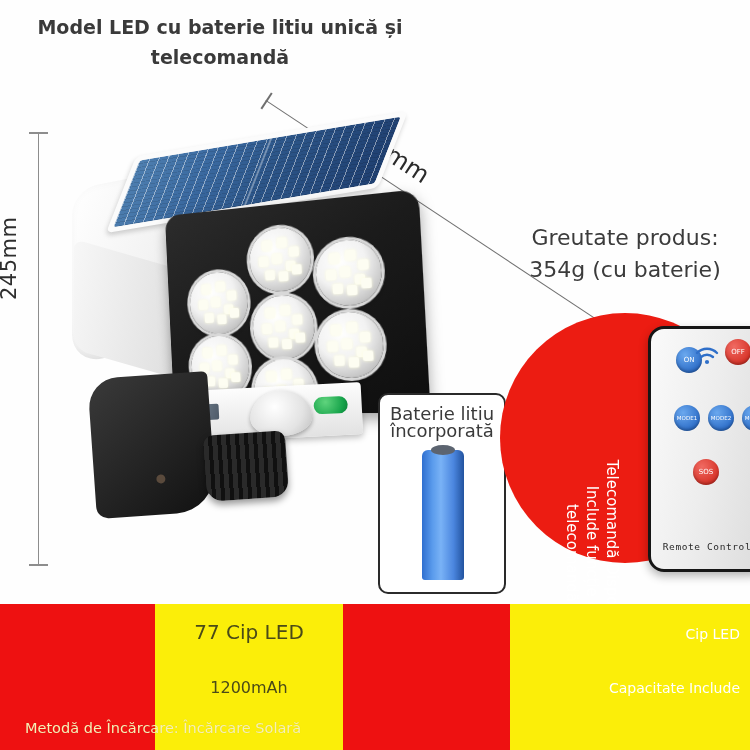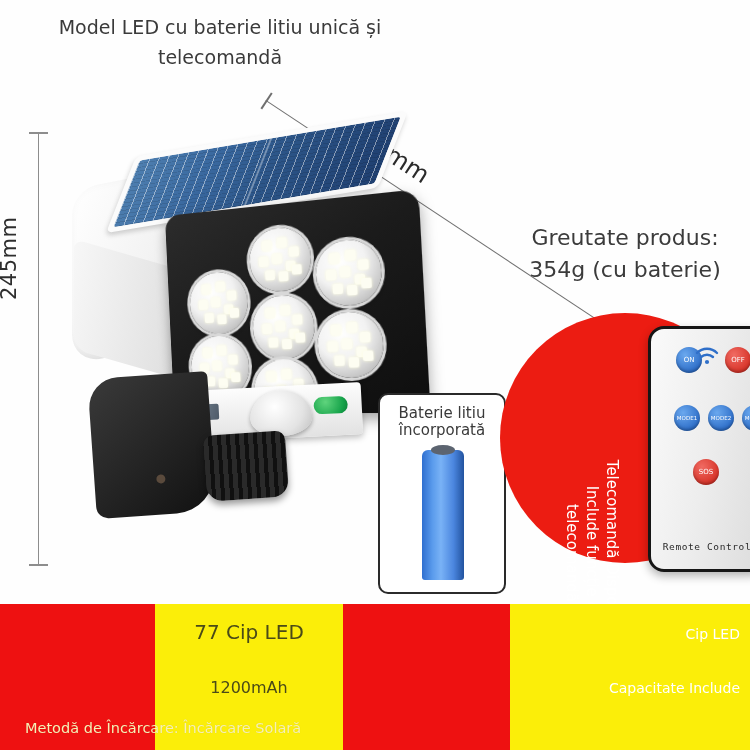--- a/index.html
+++ b/index.html
@@ -9,20 +9,21 @@
     font-family:"Liberation Sans", sans-serif;
     position:relative;
   }
   #stage{position:absolute;left:0;top:0;width:750px;height:750px;background:#fefefe;overflow:hidden;}
 
   
   .title{
     position:absolute;left:20px;top:12px;width:400px;
     text-align:center;font-size:19px;line-height:30px;color:#3a3a3a;
     font-family:"DejaVu Sans", sans-serif;
+    font-weight:bold;
   }
 
   
   .blue-box{
     position:absolute;left:432px;top:4px;width:316px;height:138px;
     border-radius:12px;
     background:linear-gradient(180deg,#3e63e4 0%,#2f55dd 55%,#1f46d6 100%);
     box-shadow:0 2px 6px rgba(40,60,170,.35);
     color:#e8edff;font-size:15.5px;line-height:21.5px;
     text-align:center;padding:9px 10px 0 10px;box-sizing:border-box;
@@ -141,21 +142,21 @@
   }
   .screwhole{position:absolute;left:62px;top:100px;width:9px;height:9px;border-radius:50%;background:#5a4a3c;}
 
   
   .bat-card{
     position:absolute;left:378px;top:393px;width:124px;height:197px;
     background:#ffffff;border:2px solid #2a2a2a;border-radius:10px;
   }
   .bat-title{
     position:absolute;left:0;top:10px;width:100%;text-align:center;
-    font-size:15px;line-height:17px;color:#3a3a3a;
+    font-size:18px;line-height:17px;color:#3a3a3a;
     font-family:"DejaVu Sans", sans-serif;
   }
   .battery{
     position:absolute;left:42px;top:55px;width:42px;height:130px;
     background:linear-gradient(90deg,#2f6fd0 0%,#5a9bec 25%,#79b2f6 45%,#4b86df 75%,#22539f 100%);
     border-radius:6px 6px 3px 3px;
   }
   .battery:before{
     content:"";position:absolute;left:9px;top:-5px;width:24px;height:10px;
     background:#5c6470;border-radius:50%;
@@ -345,21 +346,21 @@
     <div class="red-circle-text">Telecomandă Disponibilă Include funcție de telecomandă</div>
   </div>
 
   <div class="remote">
     <div class="rbtn blue" style="left:10px;top:18px">ON</div>
     <svg class="wifi" viewBox="0 0 24 18">
       <path d="M2 6 A14 14 0 0 1 22 6" stroke="#2f6fc9" stroke-width="2.4" fill="none" stroke-linecap="round"></path>
       <path d="M6 10 A9 9 0 0 1 18 10" stroke="#2f6fc9" stroke-width="2.4" fill="none" stroke-linecap="round"></path>
       <circle cx="12" cy="15" r="2.1" fill="#2f6fc9"></circle>
     </svg>
-    <div class="rbtn red" style="left:74px;top:18px">OFF</div>
+    <div class="rbtn red" style="left:74px;top:10px">OFF</div>
 
     <div class="rbtn blue small" style="left:8px;top:76px">MODE1</div>
     <div class="rbtn blue small" style="left:42px;top:76px">MODE2</div>
     <div class="rbtn blue small" style="left:76px;top:76px">MODE3</div>
 
     <div class="rbtn red" style="left:42px;top:130px">SOS</div>
 
     <div class="remote-label">Remote Control</div>
   </div>
 

